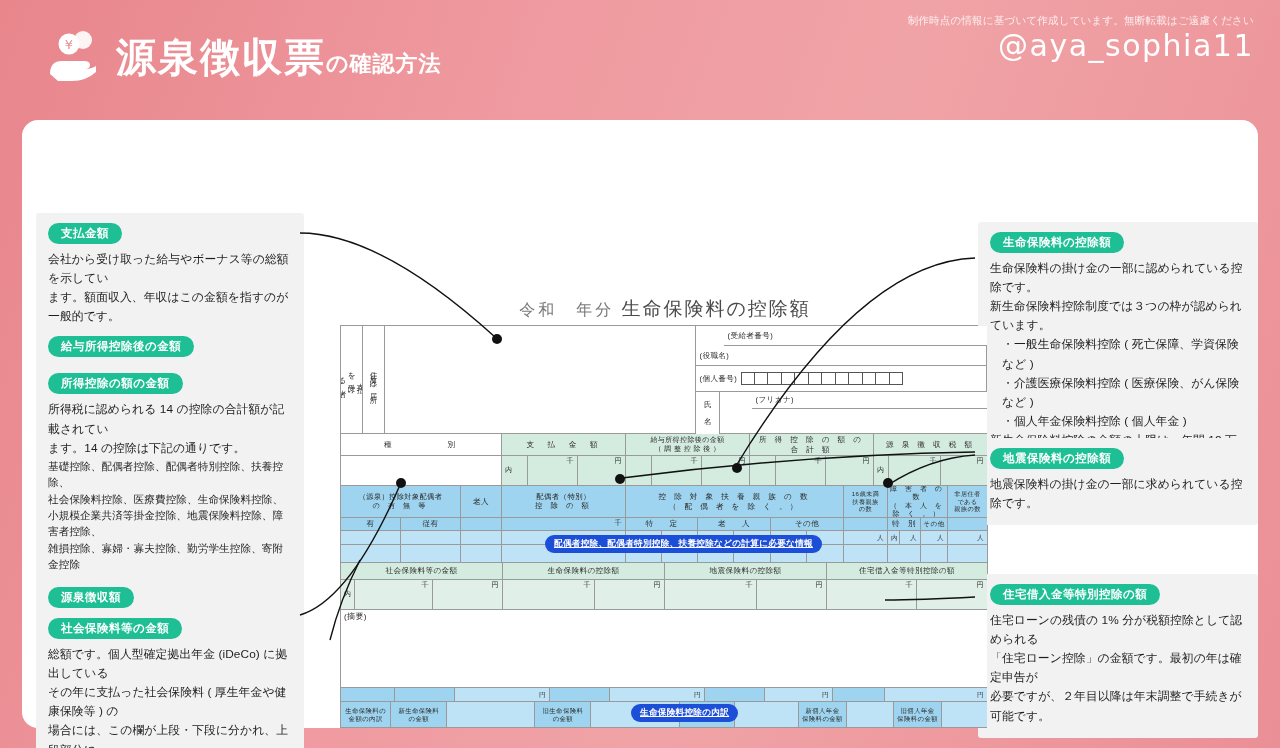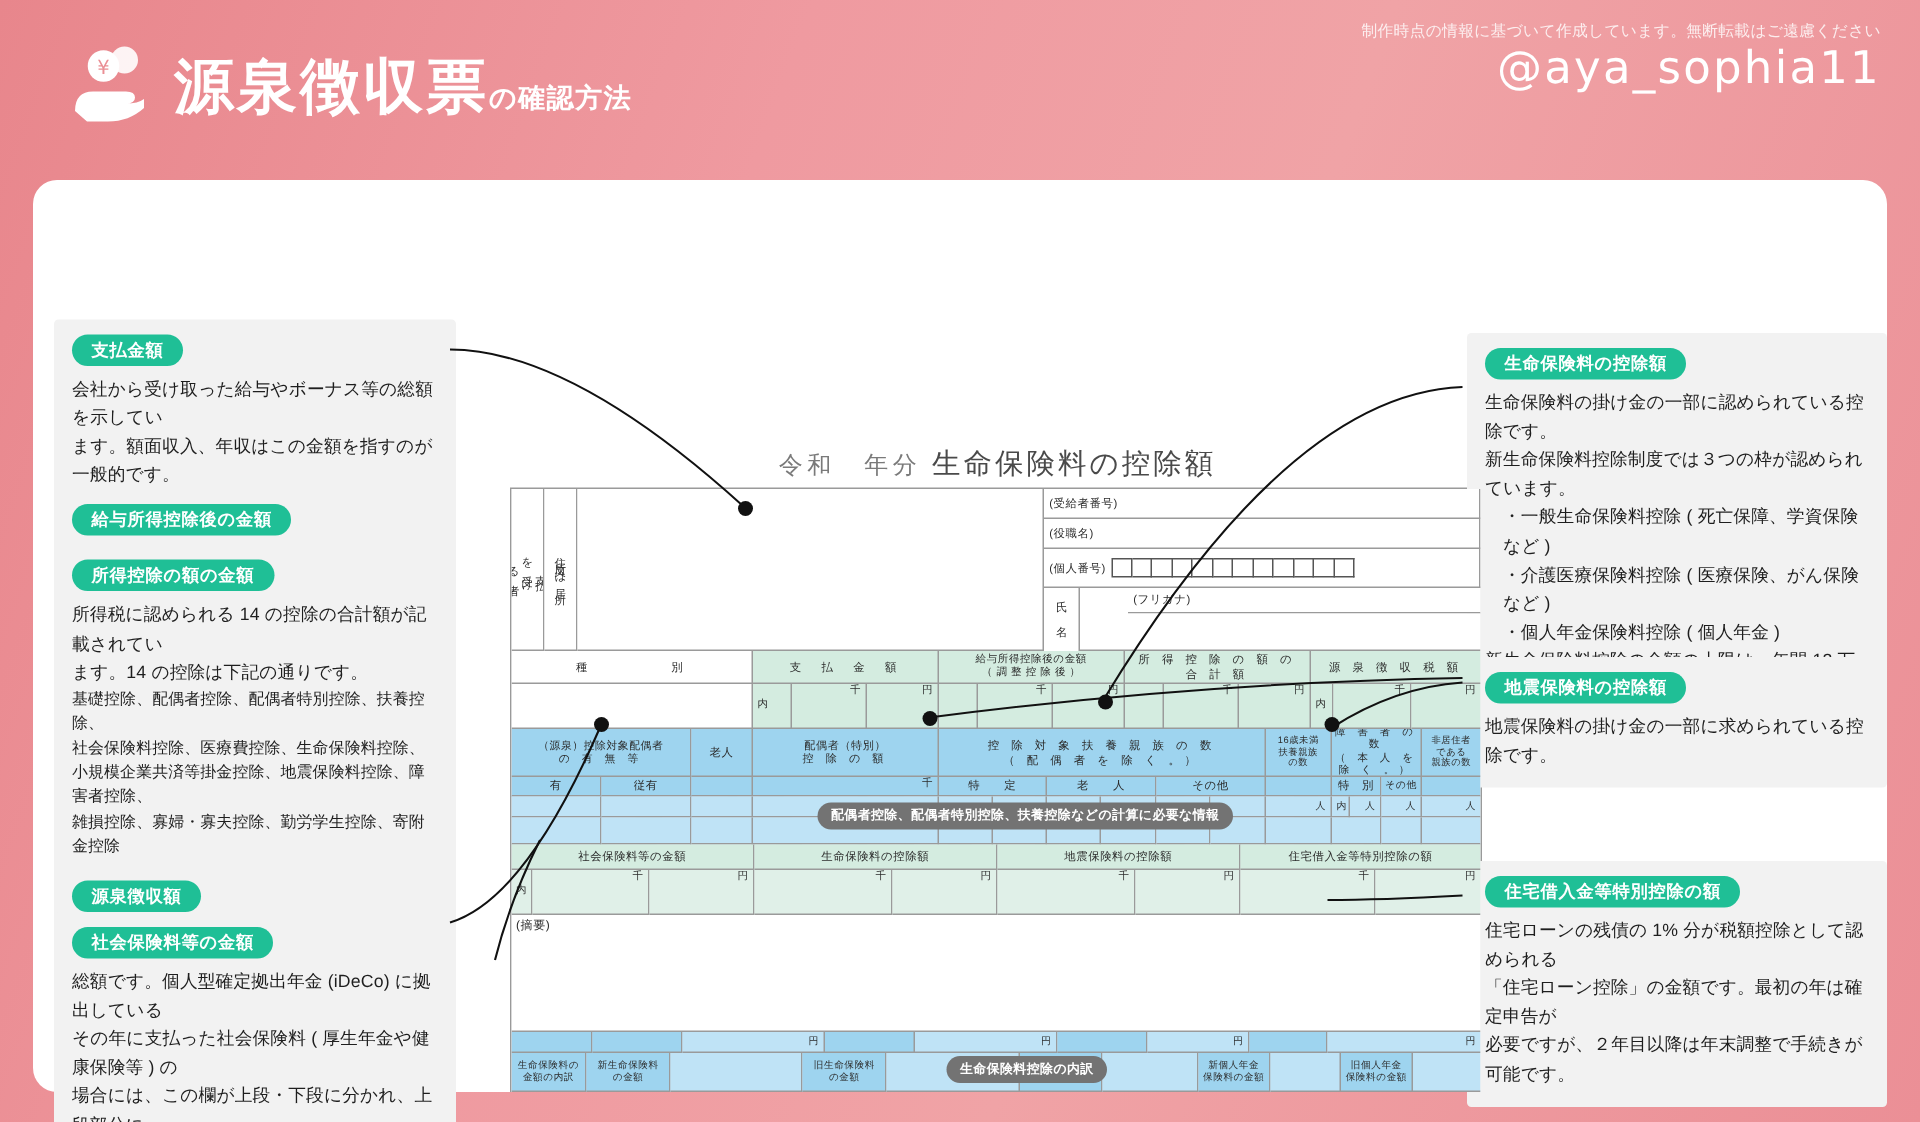--- a/index.html
+++ b/index.html
@@ -15,21 +15,21 @@
 
   
   #header { position: absolute; left: 0; top: 0; width: 1280px; height: 112px; }
   #brand { position: absolute; left: 44px; top: 28px; display: flex; align-items: center; gap: 14px; }
   #brand-icon { width: 58px; height: 58px; position: relative; }
   #title-line { display: flex; align-items: baseline; color: #fff; }
   .title-main {
     font-size: 40px; font-weight: 700; letter-spacing: 2px;
     font-family: "DejaVu Sans", "Liberation Sans", sans-serif;
   }
-  .title-sub { font-size: 18px; font-weight: 700; letter-spacing: 1px;
+  .title-sub { font-size: 22px; font-weight: 700; letter-spacing: 1px;
     font-family: "DejaVu Sans", "Liberation Sans", sans-serif; }
 
   #disclaimer {
     position: absolute; right: 26px; top: 14px; color: #fdf2f3;
     font-size: 10.5px; letter-spacing: .2px; white-space: nowrap; opacity: .95;
   }
   #handle {
     position: absolute; right: 26px; top: 28px; color: #fff;
     font-size: 30px; letter-spacing: 1.5px; font-weight: 400; white-space: nowrap;
     font-family: "DejaVu Sans", "Liberation Sans", sans-serif;
@@ -94,21 +94,21 @@
   .white { background: #fff; }
   .lft { justify-content: flex-start; text-align: left; padding-left: 3px; }
   .rgt { justify-content: flex-end; text-align: right; padding-right: 3px; }
   .vert { writing-mode: vertical-rl; letter-spacing: 3px; }
   .sp { letter-spacing: 3px; }
 
   .callout {
     position: absolute; z-index: 6; color: #fff; font-size: 8.6px; font-weight: 700;
     padding: 3px 9px; border-radius: 11px; white-space: nowrap; letter-spacing: .3px;
   }
-  .callout.blue-c { background: #737373; }
+  .callout.blue-c { background: #1d4ed8; text-decoration: underline; }
 
   #mynum { display: flex; gap: 0; }
   #mynum i { display: block; width: 13.5px; height: 13px; border: 1px solid #555; border-left: none; }
   #mynum i:first-child { border-left: 1px solid #555; }
 
   #connectors { position: absolute; left: 0; top: 0; width: 1280px; height: 748px; pointer-events: none; z-index: 5; }
 </style>
 </head>
 <body>
 
@@ -144,21 +144,21 @@
 
     <div class="fr" style="height:108px;">
       <div class="fc white" style="width:22px;">
         <span class="vert" style="font-size:7.6px;">支払<br>を受け<br>る者</span>
       </div>
       <div class="fc white" style="width:22px;">
         <span class="vert" style="font-size:7.6px;">住所又は居所</span>
       </div>
       <div class="fc white" style="width:312px;"></div>
       <div style="width:291px; display:flex; flex-direction:column;">
-        <div class="fc white lft" style="height:20px;width:100%;">(受給者番号)</div>
+        <div class="fc white lft" style="height:20px;width:100%;margin-left:28px;">(受給者番号)</div>
         <div class="fc white lft" style="height:20px;width:100%;">(役職名)</div>
         <div class="fc white lft" style="height:26px;width:100%;padding-left:3px;gap:4px;">
           <span>(個人番号)</span>
           <span id="mynum">
             <i></i>
               <i></i>
               <i></i>
               <i></i>
               <i></i>
               <i></i>

